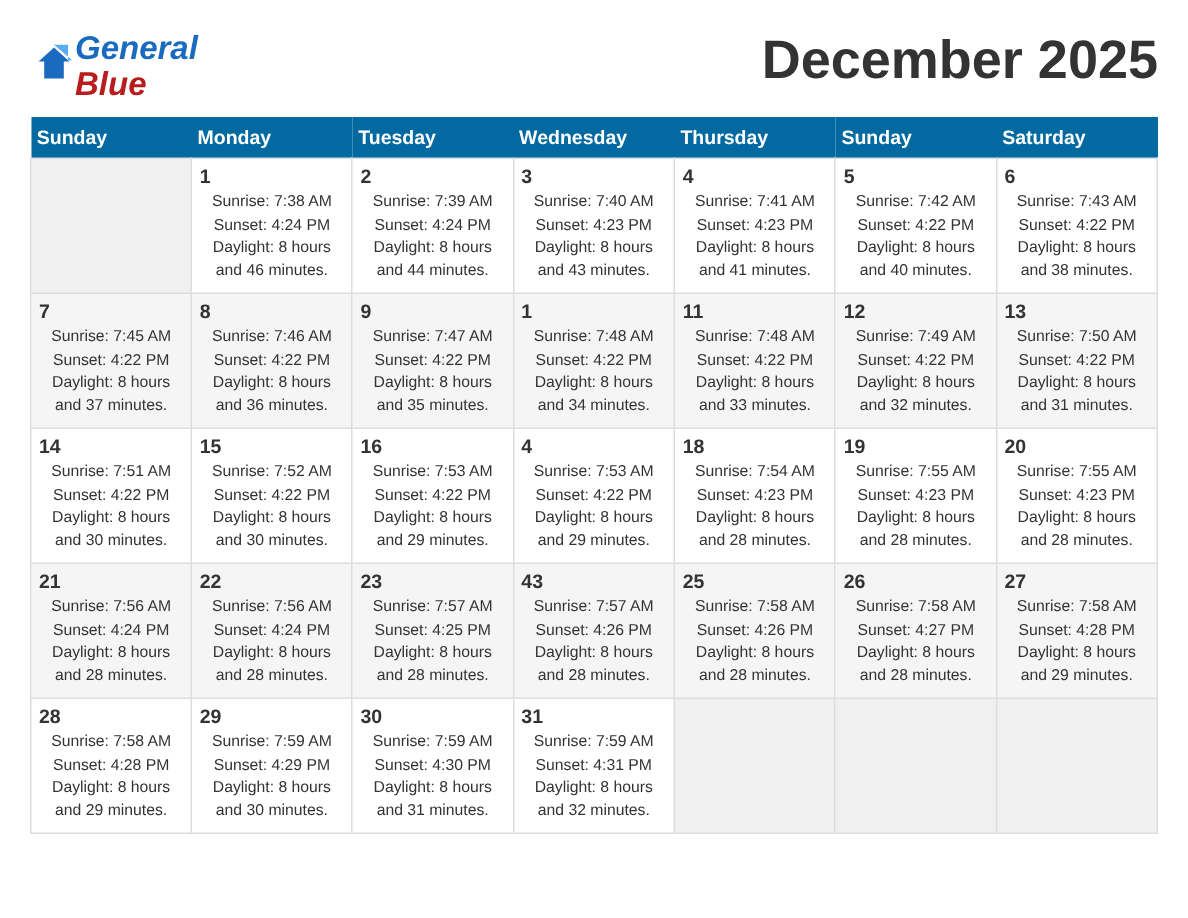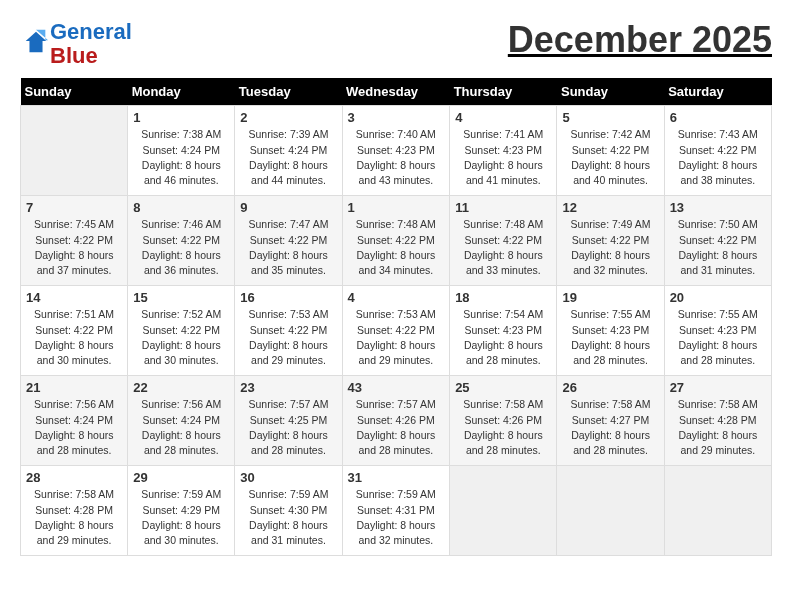--- a/index.html
+++ b/index.html
@@ -12,56 +12,56 @@
     }
     .header {
       display: flex;
       justify-content: space-between;
       align-items: flex-start;
       margin-bottom: 10px;
     }
     .logo {
       display: flex;
       align-items: center;
+      font-style: italic;
     }
     .logo-text {
       font-size: 22px;
       font-weight: bold;
       color: #333;
       line-height: 1.1;
     }
     .logo-text span {
       color: #1a6bbf;
     }
     .logo-icon {
       width: 28px;
       height: 28px;
       margin-left: 2px;
     }
     .title-block {
       text-align: right;
-      text-decoration: underline;
     }
     .month-title {
       font-size: 36px;
       font-weight: bold;
       color: #333;
       line-height: 1.1;
     }
     .subtitle {
       font-size: 15px;
       color: #555;
     }
     table {
       width: 100%;
       border-collapse: collapse;
       font-size: 11px;
     }
     thead tr th {
-      background: #000000;
+      background: #0369a1;
       color: #fff;
       padding: 6px 4px;
       text-align: left;
       font-size: 13px;
       font-weight: bold;
     }
     tbody tr td {
       border: 1px solid #ddd;
       vertical-align: top;
       padding: 4px 5px;

